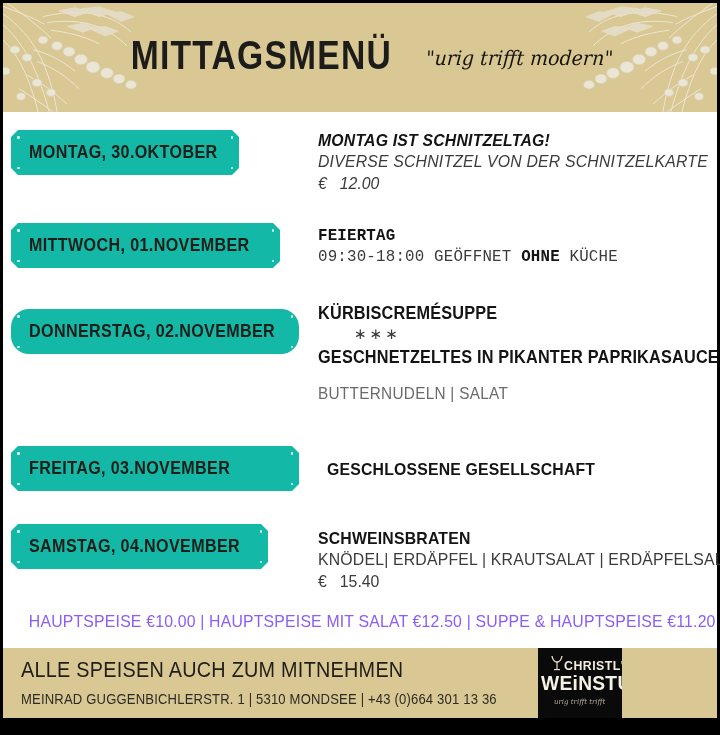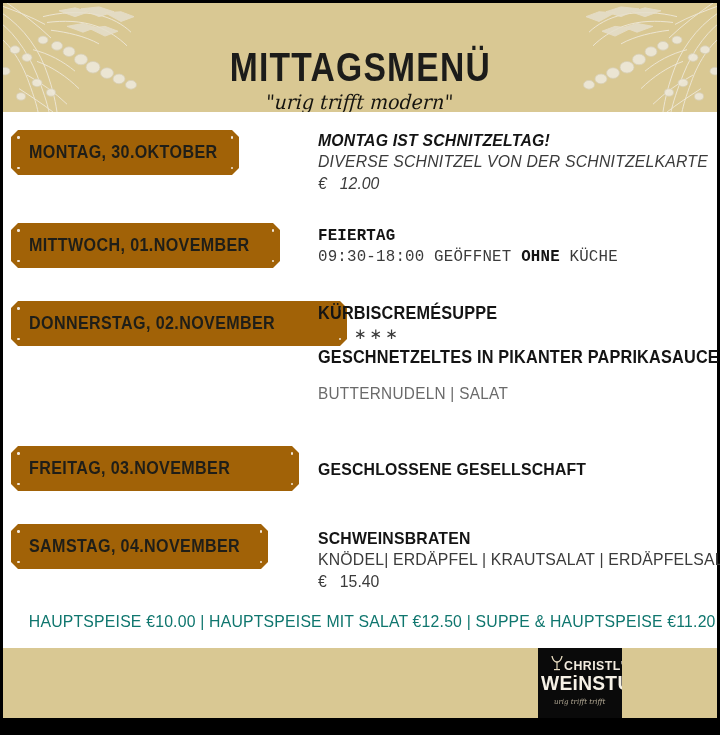--- a/index.html
+++ b/index.html
@@ -31,22 +31,22 @@
   .botanical{
     position:absolute;top:0;bottom:0;
     width:210px;
     opacity:.95;
   }
   .botanical.left{left:-6px;}
   .botanical.right{right:-6px; transform:scaleX(-1);}
   .botanical svg{display:block;width:100%;height:100%;}
   .header-center{
     position:absolute;left:0;right:0;top:0;bottom:0;
-    display:flex;flex-direction:column;
-    align-items:center;justify-content:flex-end;
+    display:flex;flex-direction:row;
+    align-items:center;justify-content:center;
     pointer-events:none;
   }
   .menu-title{
     font-family:"Liberation Sans Narrow","Liberation Sans",sans-serif;
     font-weight:bold;
     font-size:41px;
     letter-spacing:1.5px;
     color:#1c1c1a;
     transform:scaleX(.82);
     transform-origin:center;
@@ -72,21 +72,21 @@
     height:498px;
     box-sizing:border-box;
   }
   .row{
     position:absolute;
     left:0;right:0;
   }
   .badge{
     position:absolute;
     left:8px;
-    background:#a16207;
+    background:#14b8a6;
     height:45px;
     display:flex;align-items:center;
     padding:0 18px 0 18px;
     box-sizing:border-box;
     clip-path:polygon(7px 0,calc(100% - 7px) 0,100% 7px,100% calc(100% - 7px),calc(100% - 7px) 100%,7px 100%,0 calc(100% - 7px),0 7px);
   }
   .badge .label{
     font-family:"Liberation Sans Narrow","Liberation Sans",sans-serif;
     font-weight:bold;
     font-size:17.5px;
@@ -163,21 +163,21 @@
   .inline-bold{font-weight:bold;color:#141414;}
 
   
   .price-strip{
     position:absolute;
     left:0;right:0;
     top:612px;
     text-align:center;
     font-family:"Liberation Sans Narrow","Liberation Sans",sans-serif;
     font-size:17px;
-    color:#0f766e;
+    color:#8b5cf6;
     letter-spacing:.2px;
     white-space:nowrap;
   }
   .price-strip span{display:inline-block;transform:scaleX(.93);}
   .footer-bar{
     position:absolute;
     left:0;right:0;
     top:648px;height:70px;
     background:#d9c893;
     overflow:hidden;
@@ -376,21 +376,21 @@
         <span class="dot br"></span>
         <span class="label">MITTWOCH, 01.NOVEMBER</span>
       </div>
       <div class="desc" style="top:2px;font-family:Liberation Mono, monospace;">
         <div class="d-strong">FEIERTAG</div>
         <div class="d-normal"><span>09:30-18:00 GEÖFFNET </span><span class="inline-bold">OHNE</span><span> KÜCHE</span></div>
       </div>
     </div>
 
     <div class="row" style="top:189px;">
-      <div class="badge" style="width:336px;top:0;">
+      <div class="badge" style="width:288px;top:8px;border-radius:18px;">
         <span class="dot tl"></span>
         <span class="dot tr"></span>
         <span class="dot bl"></span>
         <span class="dot br"></span>
         <span class="label">DONNERSTAG, 02.NOVEMBER</span>
       </div>
       <div class="desc" style="top:2px;">
         <div class="d-strong" style="font-size:17.5px;">KÜRBISCREMÉSUPPE</div>
         <div class="stars">∗∗∗</div>
         <div class="d-strong" style="font-size:17.5px;margin-top:4px;">GESCHNETZELTES IN PIKANTER PAPRIKASAUCE</div>
@@ -399,21 +399,21 @@
     </div>
 
     <div class="row" style="top:334px;">
       <div class="badge" style="width:288px;top:0;">
         <span class="dot tl"></span>
         <span class="dot tr"></span>
         <span class="dot bl"></span>
         <span class="dot br"></span>
         <span class="label">FREITAG, 03.NOVEMBER</span>
       </div>
-      <div class="desc" style="top:13px;">
+      <div class="desc" style="top:13px;margin-left:9px;">
         <div class="d-strong">GESCHLOSSENE GESELLSCHAFT</div>
       </div>
     </div>
 
     <div class="row" style="top:412px;">
       <div class="badge" style="width:257px;top:0;">
         <span class="dot tl"></span>
         <span class="dot tr"></span>
         <span class="dot bl"></span>
         <span class="dot br"></span>
@@ -428,20 +428,24 @@
       </div>
     </div>
 
   </div>
 
   <div class="price-strip">
     <span>HAUPTSPEISE €10.00 | HAUPTSPEISE MIT SALAT €12.50 | SUPPE &amp; HAUPTSPEISE €11.20</span>
   </div>
 
   <div class="footer-bar">
+    <div class="footer-txt">
+      <div class="f-line1">ALLE SPEISEN AUCH ZUM MITNEHMEN</div>
+      <div class="f-line2">MEINRAD GUGGENBICHLERSTR. 1 | 5310 MONDSEE | +43 (0)664 301 13 36</div>
+    </div>
 
     <div class="logo">
       <svg class="glass" viewBox="0 0 16 16">
         <path d="M3 1 C3 1 4 7 8 7 C12 7 13 1 13 1" fill="none" stroke="#e8dcc0" stroke-width="1.4"></path>
         <path d="M8 7 L8 14" stroke="#e8dcc0" stroke-width="1.2"></path>
         <path d="M5 14.6 L11 14.6" stroke="#e8dcc0" stroke-width="1.2"></path>
       </svg>
       <div class="l1">CHRISTL'S</div>
       <div class="l2">WEiNSTUBE</div>
       <div class="l3">urig trifft trifft</div>

